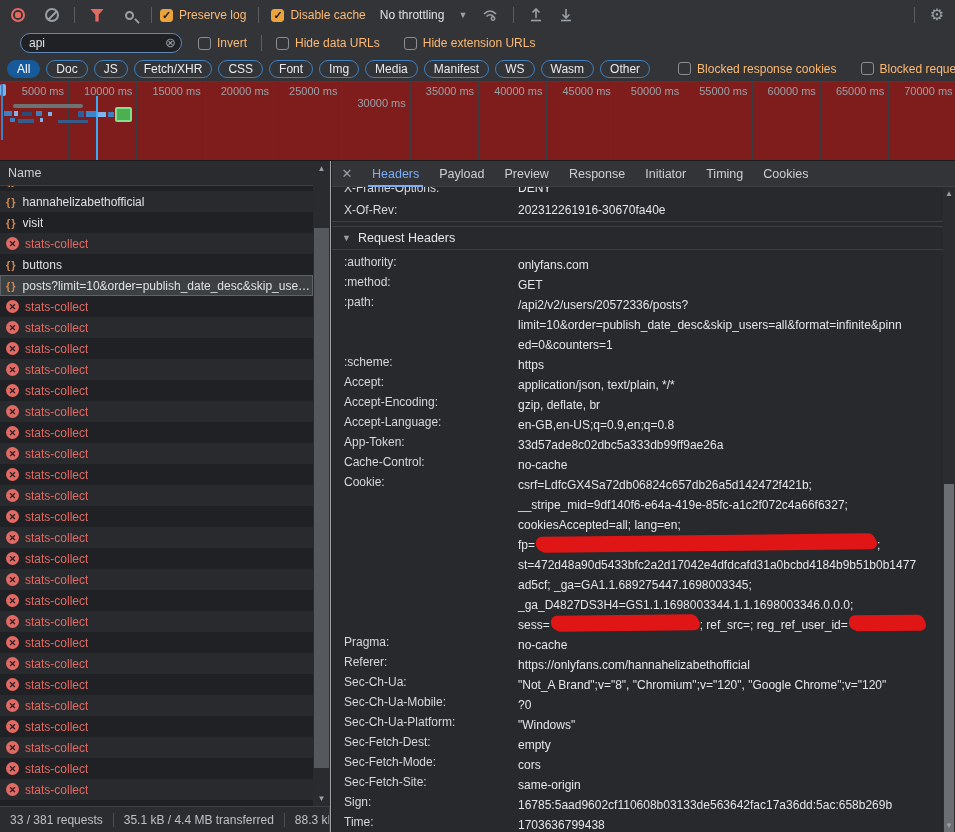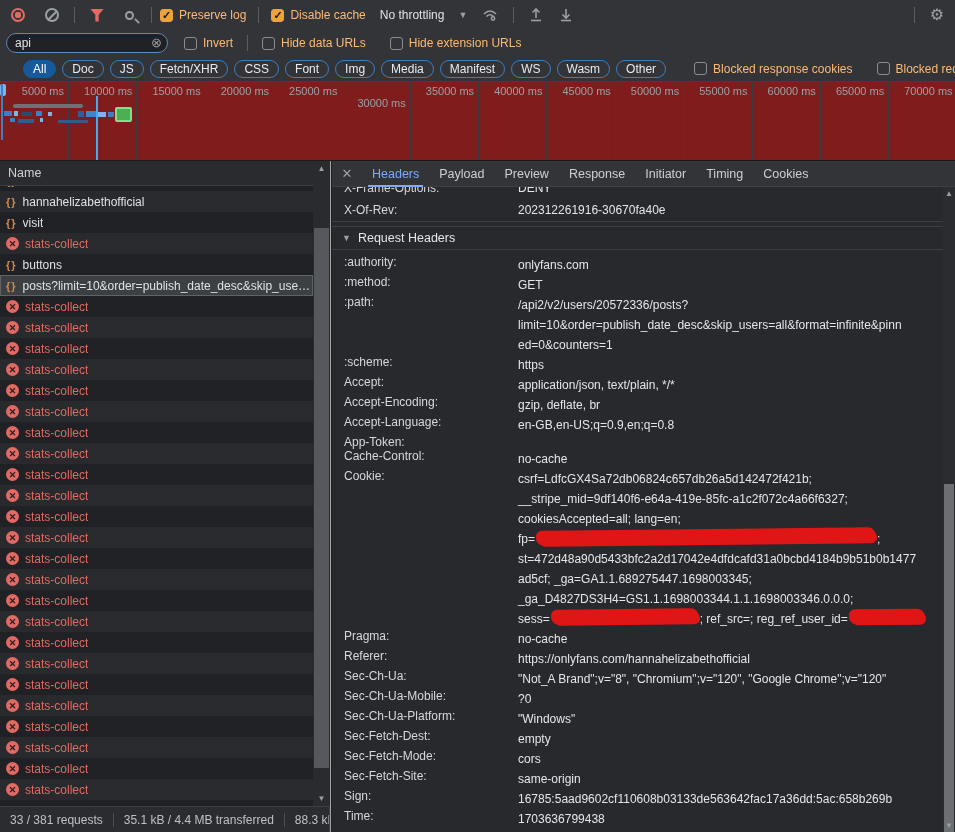--- a/index.html
+++ b/index.html
@@ -29,32 +29,32 @@
   .cb .box { width:13px; height:13px; border-radius:3px; border:1px solid #8a8d91; background:transparent; position:relative; flex:none; }
   .cb .box.checked { background:var(--check_orange,#eca33b); border-color:var(--check_orange,#eca33b); }
   .cb .box.checked::after { content:"✓"; position:absolute; left:1px; top:-1px; font-size:11px; font-weight:bold; color:#202124; }
   .cb .lbl { color:#fdba74; }
   .throttle { display:flex; align-items:center; gap:14px; margin-left:14px; cursor:pointer; }
   .caret { color:#9aa0a6; font-size:9px; }
   .icon-gear { color:#9aa0a6; font-size:16px; line-height:1; cursor:pointer; }
   .svgic { display:block; }
 
   
-  .filter-input-wrap { position:relative; margin-left:6px; flex:none; }
+  .filter-input-wrap { position:relative; margin-left:20px; flex:none; }
   .filter-input {
     width:162px; height:20px; background:#202124; border:1px solid #5f87b8; border-radius:10px;
     color:#dfe1e5; font-family:"Liberation Sans",sans-serif; font-size:12px; padding:0 22px 0 8px; outline:none;
   }
   .filter-clear { position:absolute; right:6px; top:3px; color:#9aa0a6; font-size:13px; cursor:pointer; line-height:1; }
 
   
   .chip { height:18px; padding:0 9px; border:1px solid var(--chip_border,#3e7fbf); border-radius:10px;
     display:flex; align-items:center; color:#e8eaed; margin-right:6px; cursor:pointer; flex:none; background:transparent; font-size:12px; }
   .chip.selected { background:var(--selection_blue,#175a9c); border-color:var(--selection_blue,#175a9c); color:#fff; }
-  #chips-container { display:flex; align-items:flex-end; margin-left:23px; }
+  #chips-container { display:flex; align-items:flex-end; margin-left:7px; }
   #chip-checks { display:flex; align-items:center; gap:24px; margin-left:22px; }
 
   
   .overview { position:absolute; left:0; top:82px; width:955px; height:79px; background:#7f1d1d; overflow:hidden; border-bottom:1px solid #1a1b1d; }
   .ovr-grid { position:absolute; top:0; width:1px; height:79px; background:#3a3c3f; }
   .ovr-tick { position:absolute; top:3px; transform:translateX(-100%); padding-right:4px; color:#9aa0a6; font-size:11px; white-space:nowrap; }
   .wf { position:absolute; }
 
   
   .left-panel { position:absolute; left:0; top:161px; width:331px; height:671px; background:#202124; border-right:6px solid #a3a3a3; }
@@ -493,20 +493,25 @@
           <div class="hrow">
             <span class="hname">Accept-Language:</span>
             <div class="hlines">
               <div class="hval hrowline">
                 <span>en-GB,en-US;q=0.9,en;q=0.8</span>
               </div>
             </div>
           </div>
           <div class="hrow">
             <span class="hname">App-Token:</span>
+            <div class="hlines">
+              <div class="hval hrowline">
+                <span>33d57ade8c02dbc5a333db99ff9ae26a</span>
+              </div>
+            </div>
           </div>
           <div class="hrow">
             <span class="hname">Cache-Control:</span>
             <div class="hlines">
               <div class="hval hrowline">
                 <span>no-cache</span>
               </div>
             </div>
           </div>
           <div class="hrow">

